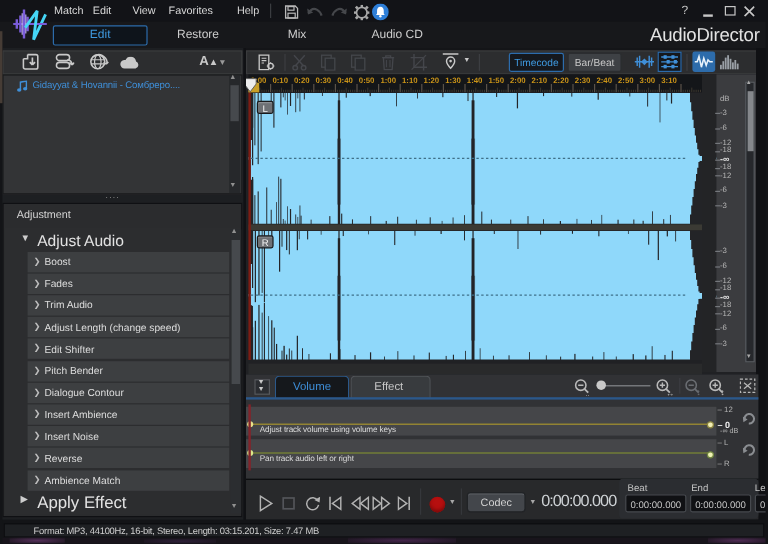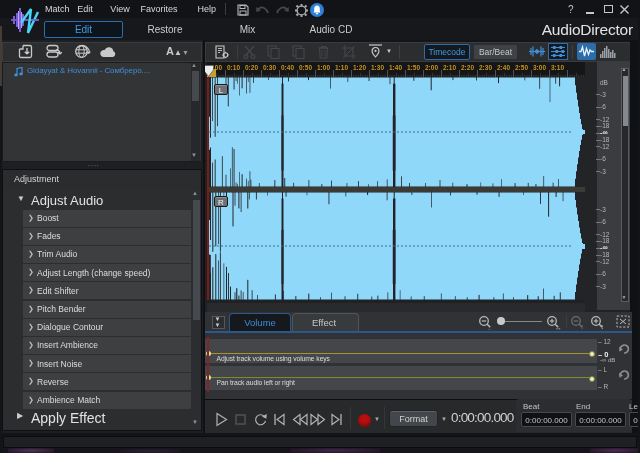--- a/index.html
+++ b/index.html
@@ -833,36 +833,37 @@
     </svg>
 <svg class="ic" style="left:331px;top:413px" width="12" height="13" viewBox="0 0 12 13">
       <path d="M1 1.5 L8 6.5 L1 11.5 Z" fill="none" stroke="#b2b2b2" stroke-width="1.2"></path>
       <path d="M10 1 V12" stroke="#b2b2b2" stroke-width="1.3"></path>
     </svg>
 <div class="abs" style="left:350px;top:407px;width:1px;height:22px;background:#35373b"></div>
 <div class="abs" style="left:358px;top:414px;width:13px;height:13px;border-radius:50%;background:#b60f0f;box-shadow:inset 0 -2px 3px #7d0a0a"></div>
 <div class="txt" style="left:374px;top:416px;font-size:6px;color:#a8a8a8">▼</div>
 <div class="abs" style="left:384px;top:407px;width:1px;height:22px;background:#35373b"></div>
 <div class="abs" style="left:389px;top:410px;width:49px;height:17px;background:#43464b;border:1px solid #212326;border-radius:3px;box-shadow:inset 0 1px 0 #5c5f64"></div>
-<div class="txt" style="left:389px;top:414px;width:49px;text-align:center;font-size:9px;color:#d2d2d2">Format</div>
+<div class="txt" style="left:389px;top:414px;width:49px;text-align:center;font-size:9px;color:#d2d2d2">Codec</div>
 <div class="txt" style="left:441px;top:416px;font-size:6px;color:#a8a8a8">▼</div>
 <div class="txt" style="left:451px;top:410px;font-size:13.5px;color:#ced2d5;letter-spacing:-0.8px">0:00:00.000</div>
 <div class="abs" style="left:516px;top:399px;width:116px;height:33px;background:#2b2d31;border-radius:3px"></div>
 <div class="txt" style="left:523px;top:402px;font-size:8px;color:#c4c4c4">Beat</div>
 <div class="txt" style="left:576px;top:402px;font-size:8px;color:#c4c4c4">End</div>
 <div class="txt" style="left:629px;top:402px;font-size:8px;color:#c4c4c4">Le</div>
 <div class="abs" style="left:521px;top:412px;width:51px;height:15px;background:#101114;border:1px solid #46494e;border-radius:2px"></div>
 <div class="txt" style="left:521px;top:416px;width:51px;text-align:center;font-size:8px;color:#c6c6c6">0:00:00.000</div>
 <div class="abs" style="left:575px;top:412px;width:51px;height:15px;background:#101114;border:1px solid #46494e;border-radius:2px"></div>
 <div class="txt" style="left:575px;top:416px;width:51px;text-align:center;font-size:8px;color:#c6c6c6">0:00:00.000</div>
 <div class="abs" style="left:629px;top:412px;width:51px;height:15px;background:#101114;border:1px solid #46494e;border-radius:2px"></div>
 <div class="txt" style="left:629px;top:416px;width:51px;text-align:center;font-size:8px;color:#c6c6c6">0:00:00.000</div>
 
 <div class="abs" style="left:0;top:433px;width:640px;height:3px;background:#131417"></div>
 <div class="abs" style="left:3px;top:436px;width:634px;height:12px;background:#1e2023;border:1px solid #0b0c0e"></div>
+<div class="txt" style="left:28px;top:438px;font-size:7.8px;letter-spacing:-0.2px;color:#cfcfcf">Format: MP3, 44100Hz, 16-bit, Stereo, Length: 03:15.201, Size: 7.47 MB</div>
 <div class="abs" style="left:0;top:448px;width:640px;height:5px;background:#18141b"></div>
 <div class="abs" style="left:8px;top:448px;width:46px;height:5px;background:radial-gradient(ellipse at center,#55305a,#18141b)"></div>
 <div class="abs" style="left:120px;top:449px;width:60px;height:4px;background:radial-gradient(ellipse at center,#2e2038,#18141b)"></div>
 <div class="abs" style="left:290px;top:448px;width:90px;height:5px;background:radial-gradient(ellipse at center,#43254a,#18141b)"></div>
 <div class="abs" style="left:590px;top:448px;width:50px;height:5px;background:radial-gradient(ellipse at center,#502c55,#18141b)"></div>
 
 <div class="abs" style="left:203px;top:40px;width:2px;height:393px;background:#101114"></div>
 <div class="abs" style="left:0;top:40px;width:2px;height:413px;background:#131417"></div>
     <div class="abs" style="left:0;top:26px;width:2px;height:60px;background:#463c35"></div>
 <div class="abs" style="left:638px;top:18px;width:2px;height:435px;background:#131417"></div>

